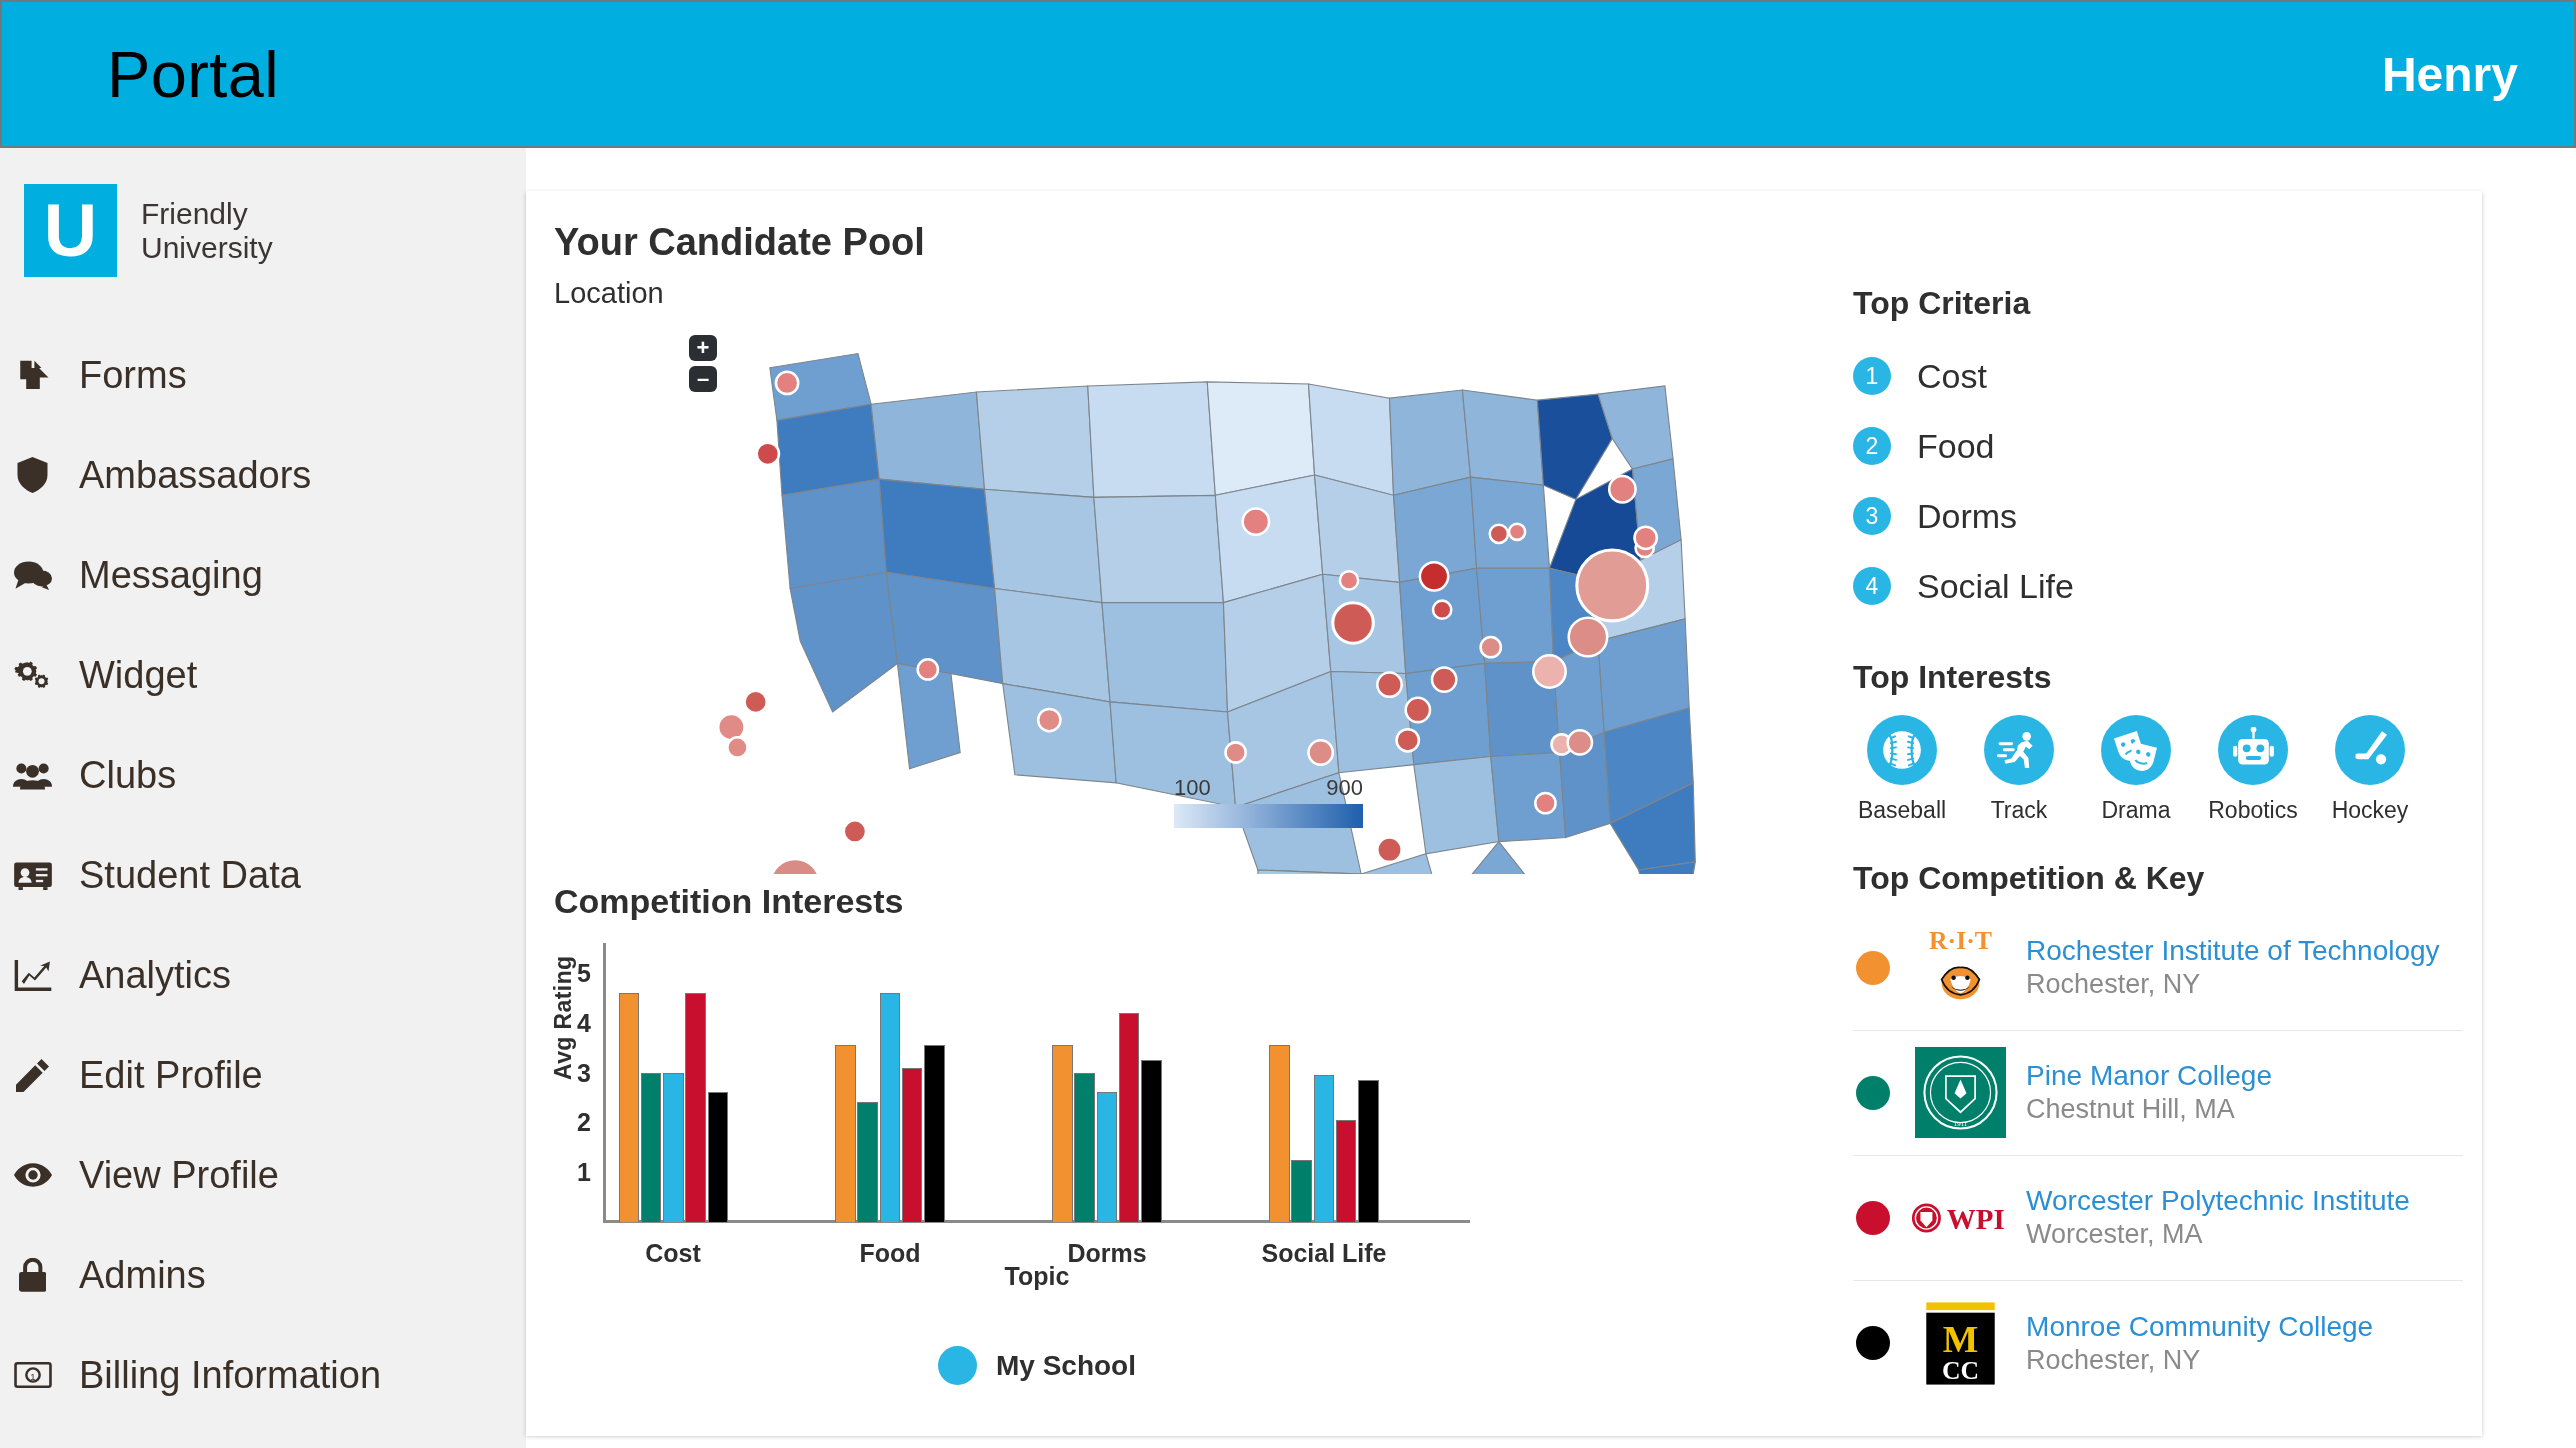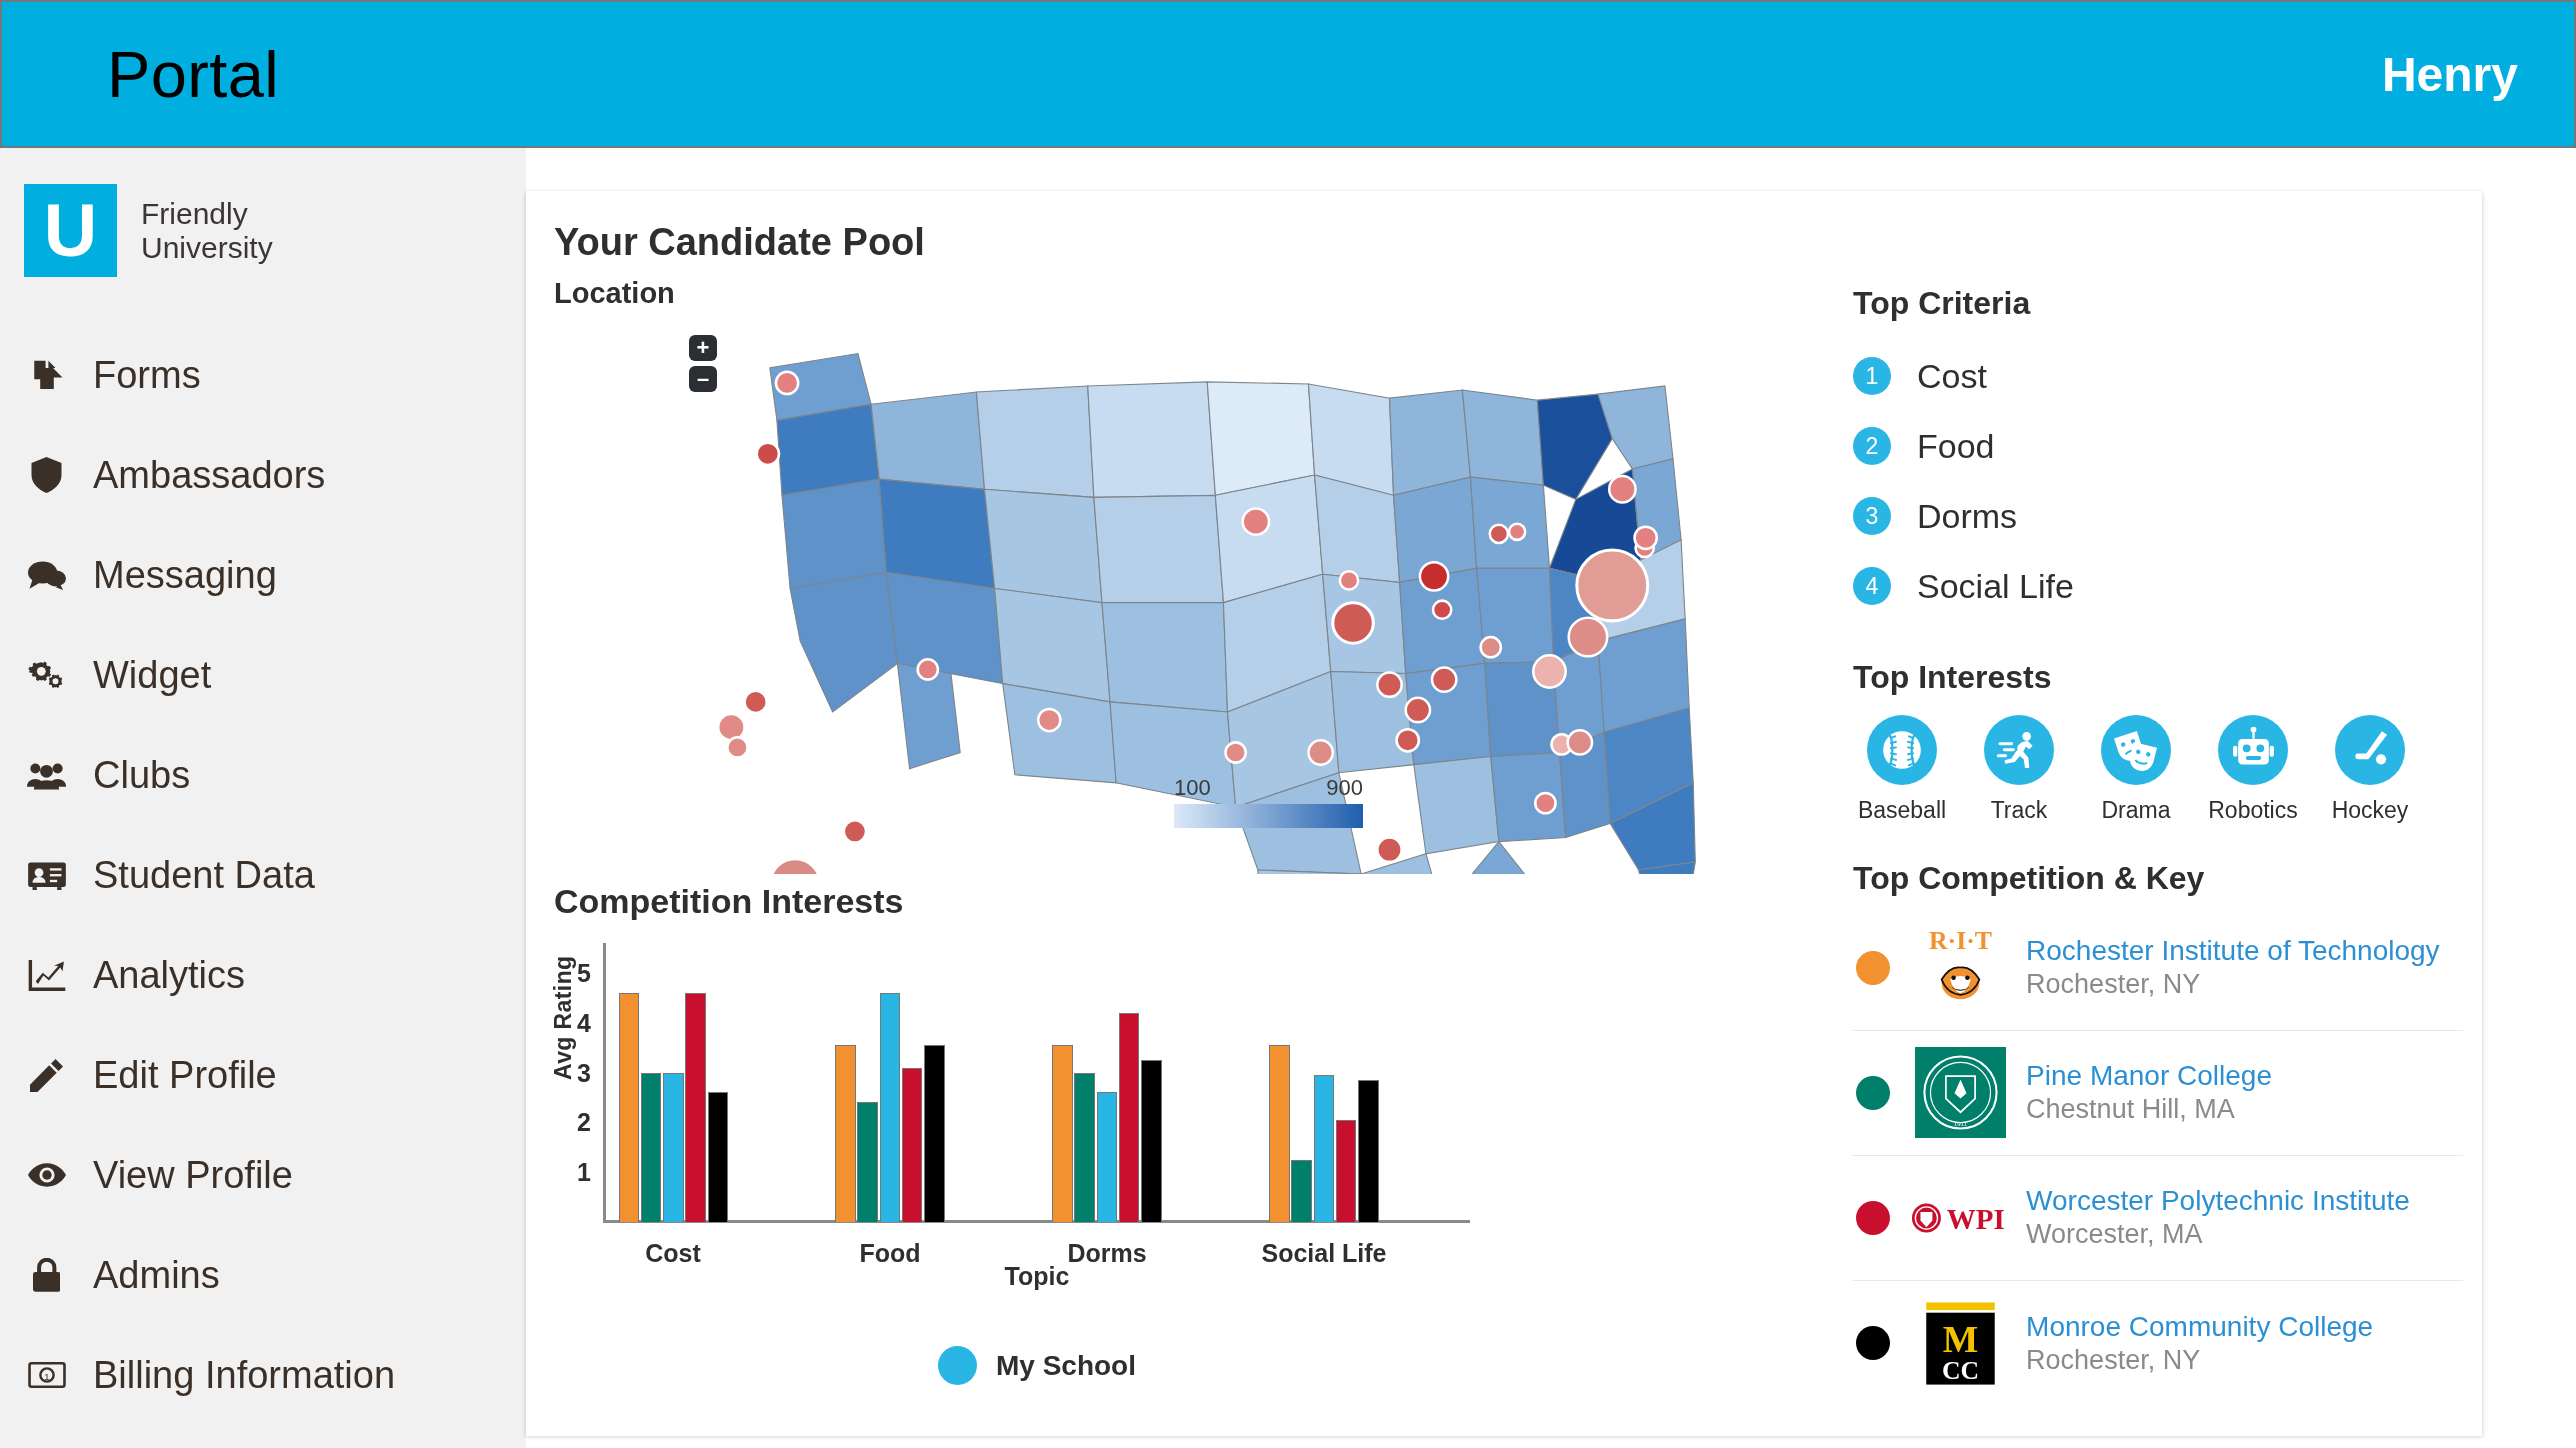--- a/index.html
+++ b/index.html
@@ -35,41 +35,41 @@
     display: flex; align-items: center; justify-content: center;
     font-family: "Liberation Sans", sans-serif; line-height: 1;
   }
   .brand-text {
     margin-left: 24px; color: #3b3535; font-size: 30px;
     line-height: 1.12; font-weight: 400;
   }
   .navlist { margin-top: 48px; }
   .navitem {
     display: flex; align-items: center; height: 100px;
-    padding-left: 24px; color: #3b3028; cursor: pointer; text-align: right;
+    padding-left: 10px; color: #3b3028; cursor: pointer; text-align: right;
   }
   .navitem .ic {
     width: 45px; height: 38px; display: flex; align-items: center;
     justify-content: center; color: #3b3028; flex: 0 0 45px;
   }
   .navitem .ic svg { display: block; }
   .navitem .lbl { margin-left: 24px; font-size: 38px; color: #3b3028; }
   
   .card {
     position: absolute; left: 526px; top: 191px; width: 1956px; height: 1245px;
     background: #ffffff;
     box-shadow: 0 0.9px 4.3px rgba(0,0,0,0.22);
   }
   .card-title {
     position: absolute; left: 28px; top: 30px;
     font-size: 38px; font-weight: 700; color: #2f2f2f;
   }
   .sub-title {
     position: absolute; left: 28px; top: 86px;
-    font-size: 29px; font-weight: 700; color: #2f2f2f;
+    font-size: 29px; font-weight: 400; color: #2f2f2f;
   }
   .sub-title2 {
     position: absolute; left: 28px; top: 691px;
     font-size: 34px; font-weight: 700; color: #2f2f2f;
   }
   
   .mapwrap { position: absolute; left: 17px; top: 116px; width: 1288px; height: 567px; }
   .zoomctl { position: absolute; left: 146px; top: 27.5px; }
   .zbtn {
     width: 28px; height: 26px; background: #2b2f33; border-radius: 6px;

